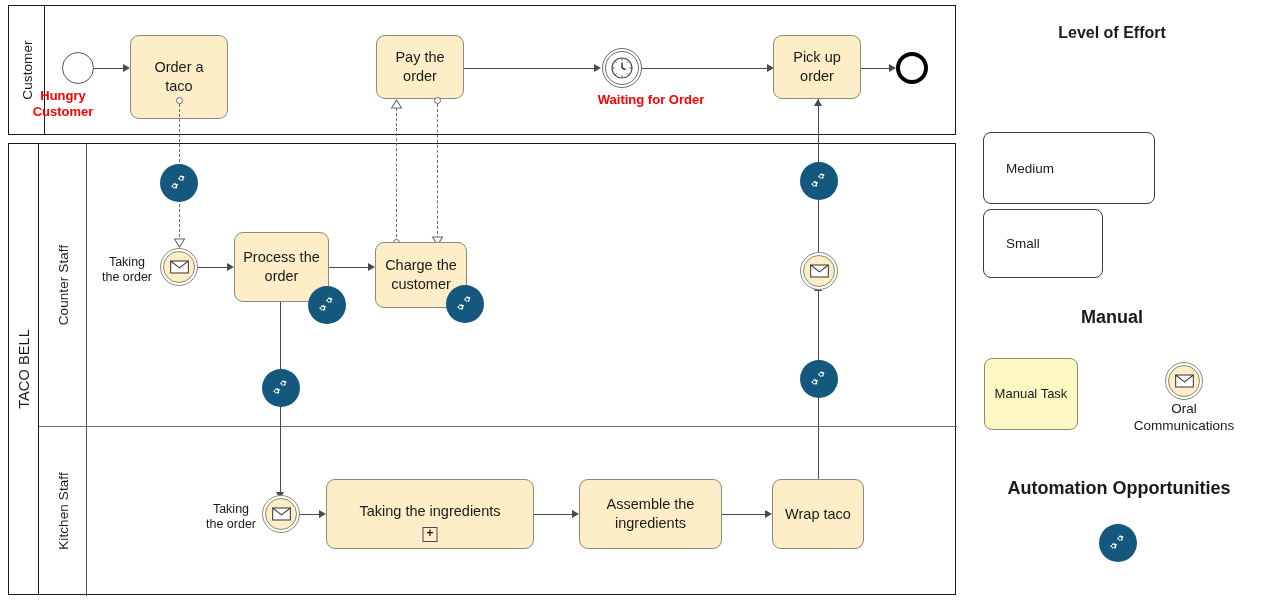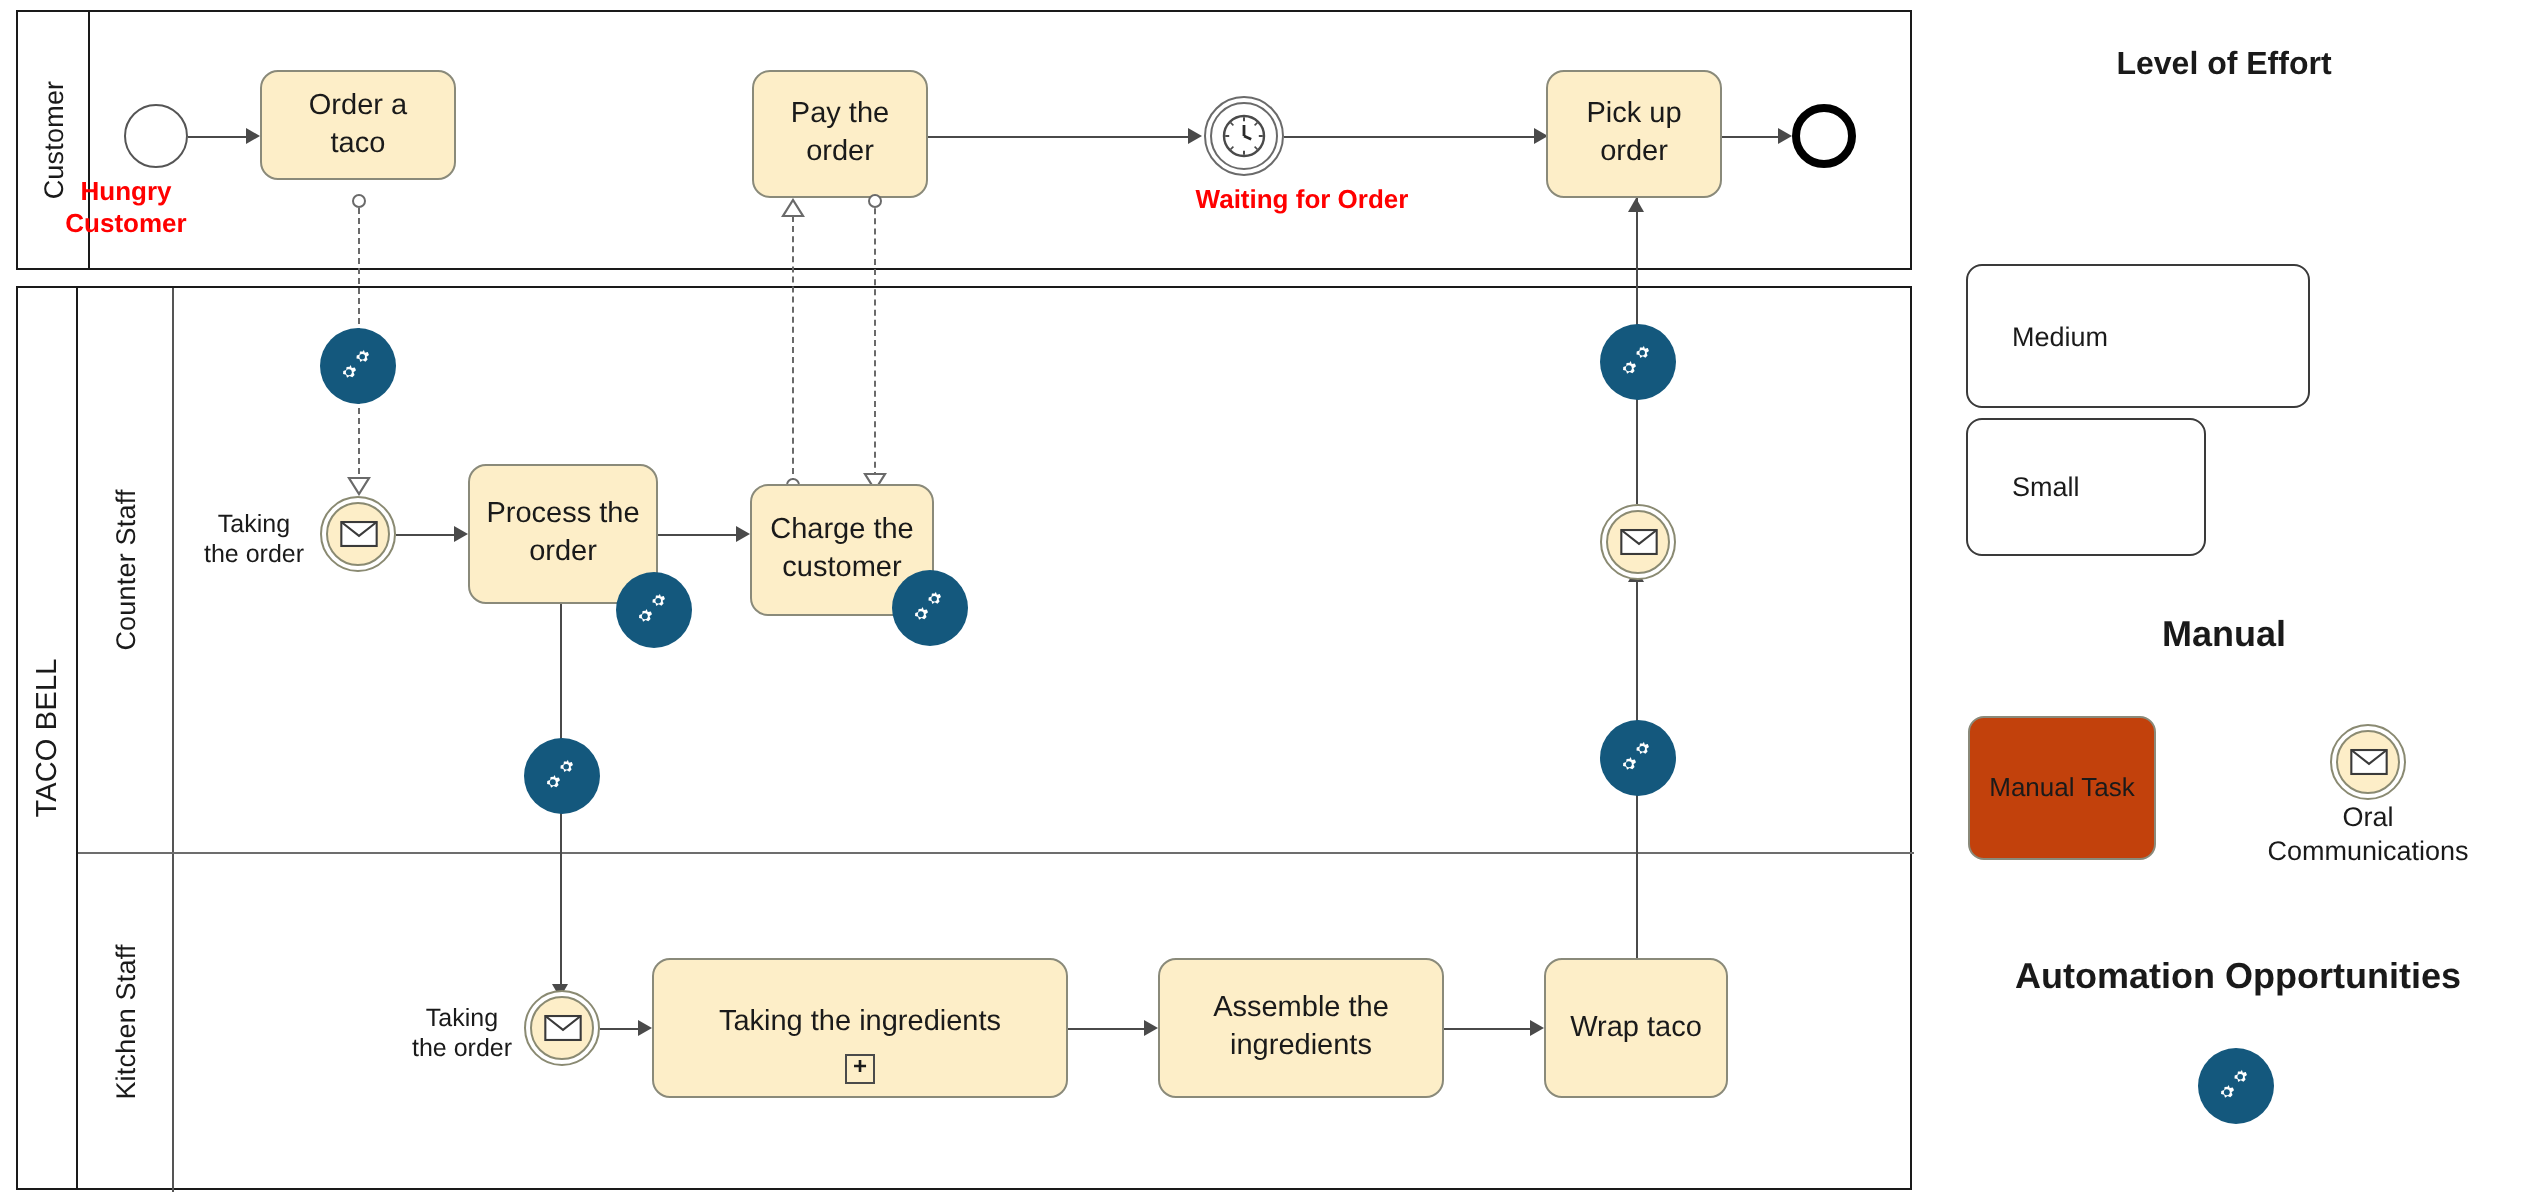--- a/index.html
+++ b/index.html
@@ -140,21 +140,21 @@
     border:1.2px solid #3a3a3a;
     border-radius: 8px;
     background:#fff;
     font-size: 13.5px;
     color:#1a1a1a;
     display:flex; align-items:center;
     padding-left: 22px;
   }
   .legend-task {
     position:absolute;
-    background:#c2410c;
+    background:#fef9c3;
     border:1.1px solid #8a8a7a;
     border-radius:8px;
     display:flex; align-items:center; justify-content:center;
     text-align:center;
     font-size:13px; line-height:1.25; color:#1a1a1a;
   }
   .legend-caption {
     position:absolute; text-align:center; font-size:13.5px;
     color:#1a1a1a; line-height:1.25; white-space:nowrap;
   }
@@ -172,21 +172,21 @@
 
   <div class="abs ev-start" style="left:62px; top:52px; width:32px; height:32px;"></div>
   <div class="ev-label red" style="left:18px; top:88px; width:90px;">
     <span>Hungry</span><br>
     <span>Customer</span>
   </div>
 
   <div class="seq h" style="left:94px; top:67.5px; width:30px;"></div>
   <div class="arrow-r" style="left:123px; top:63.5px;"></div>
 
-  <div class="abs task" style="left:130px; top:35px; width:98px; height:55px;">
+  <div class="abs task" style="left:130px; top:35px; width:98px; height:84px;">
     <span>
       <span class="tlabel">Order a</span>
       <span class="tlabel">taco</span>
     </span>
   </div>
 
   <div class="abs task" style="left:376px; top:35px; width:88px; height:64px;">
     <span>
       <span class="tlabel">Pay the</span>
       <span class="tlabel">order</span>

